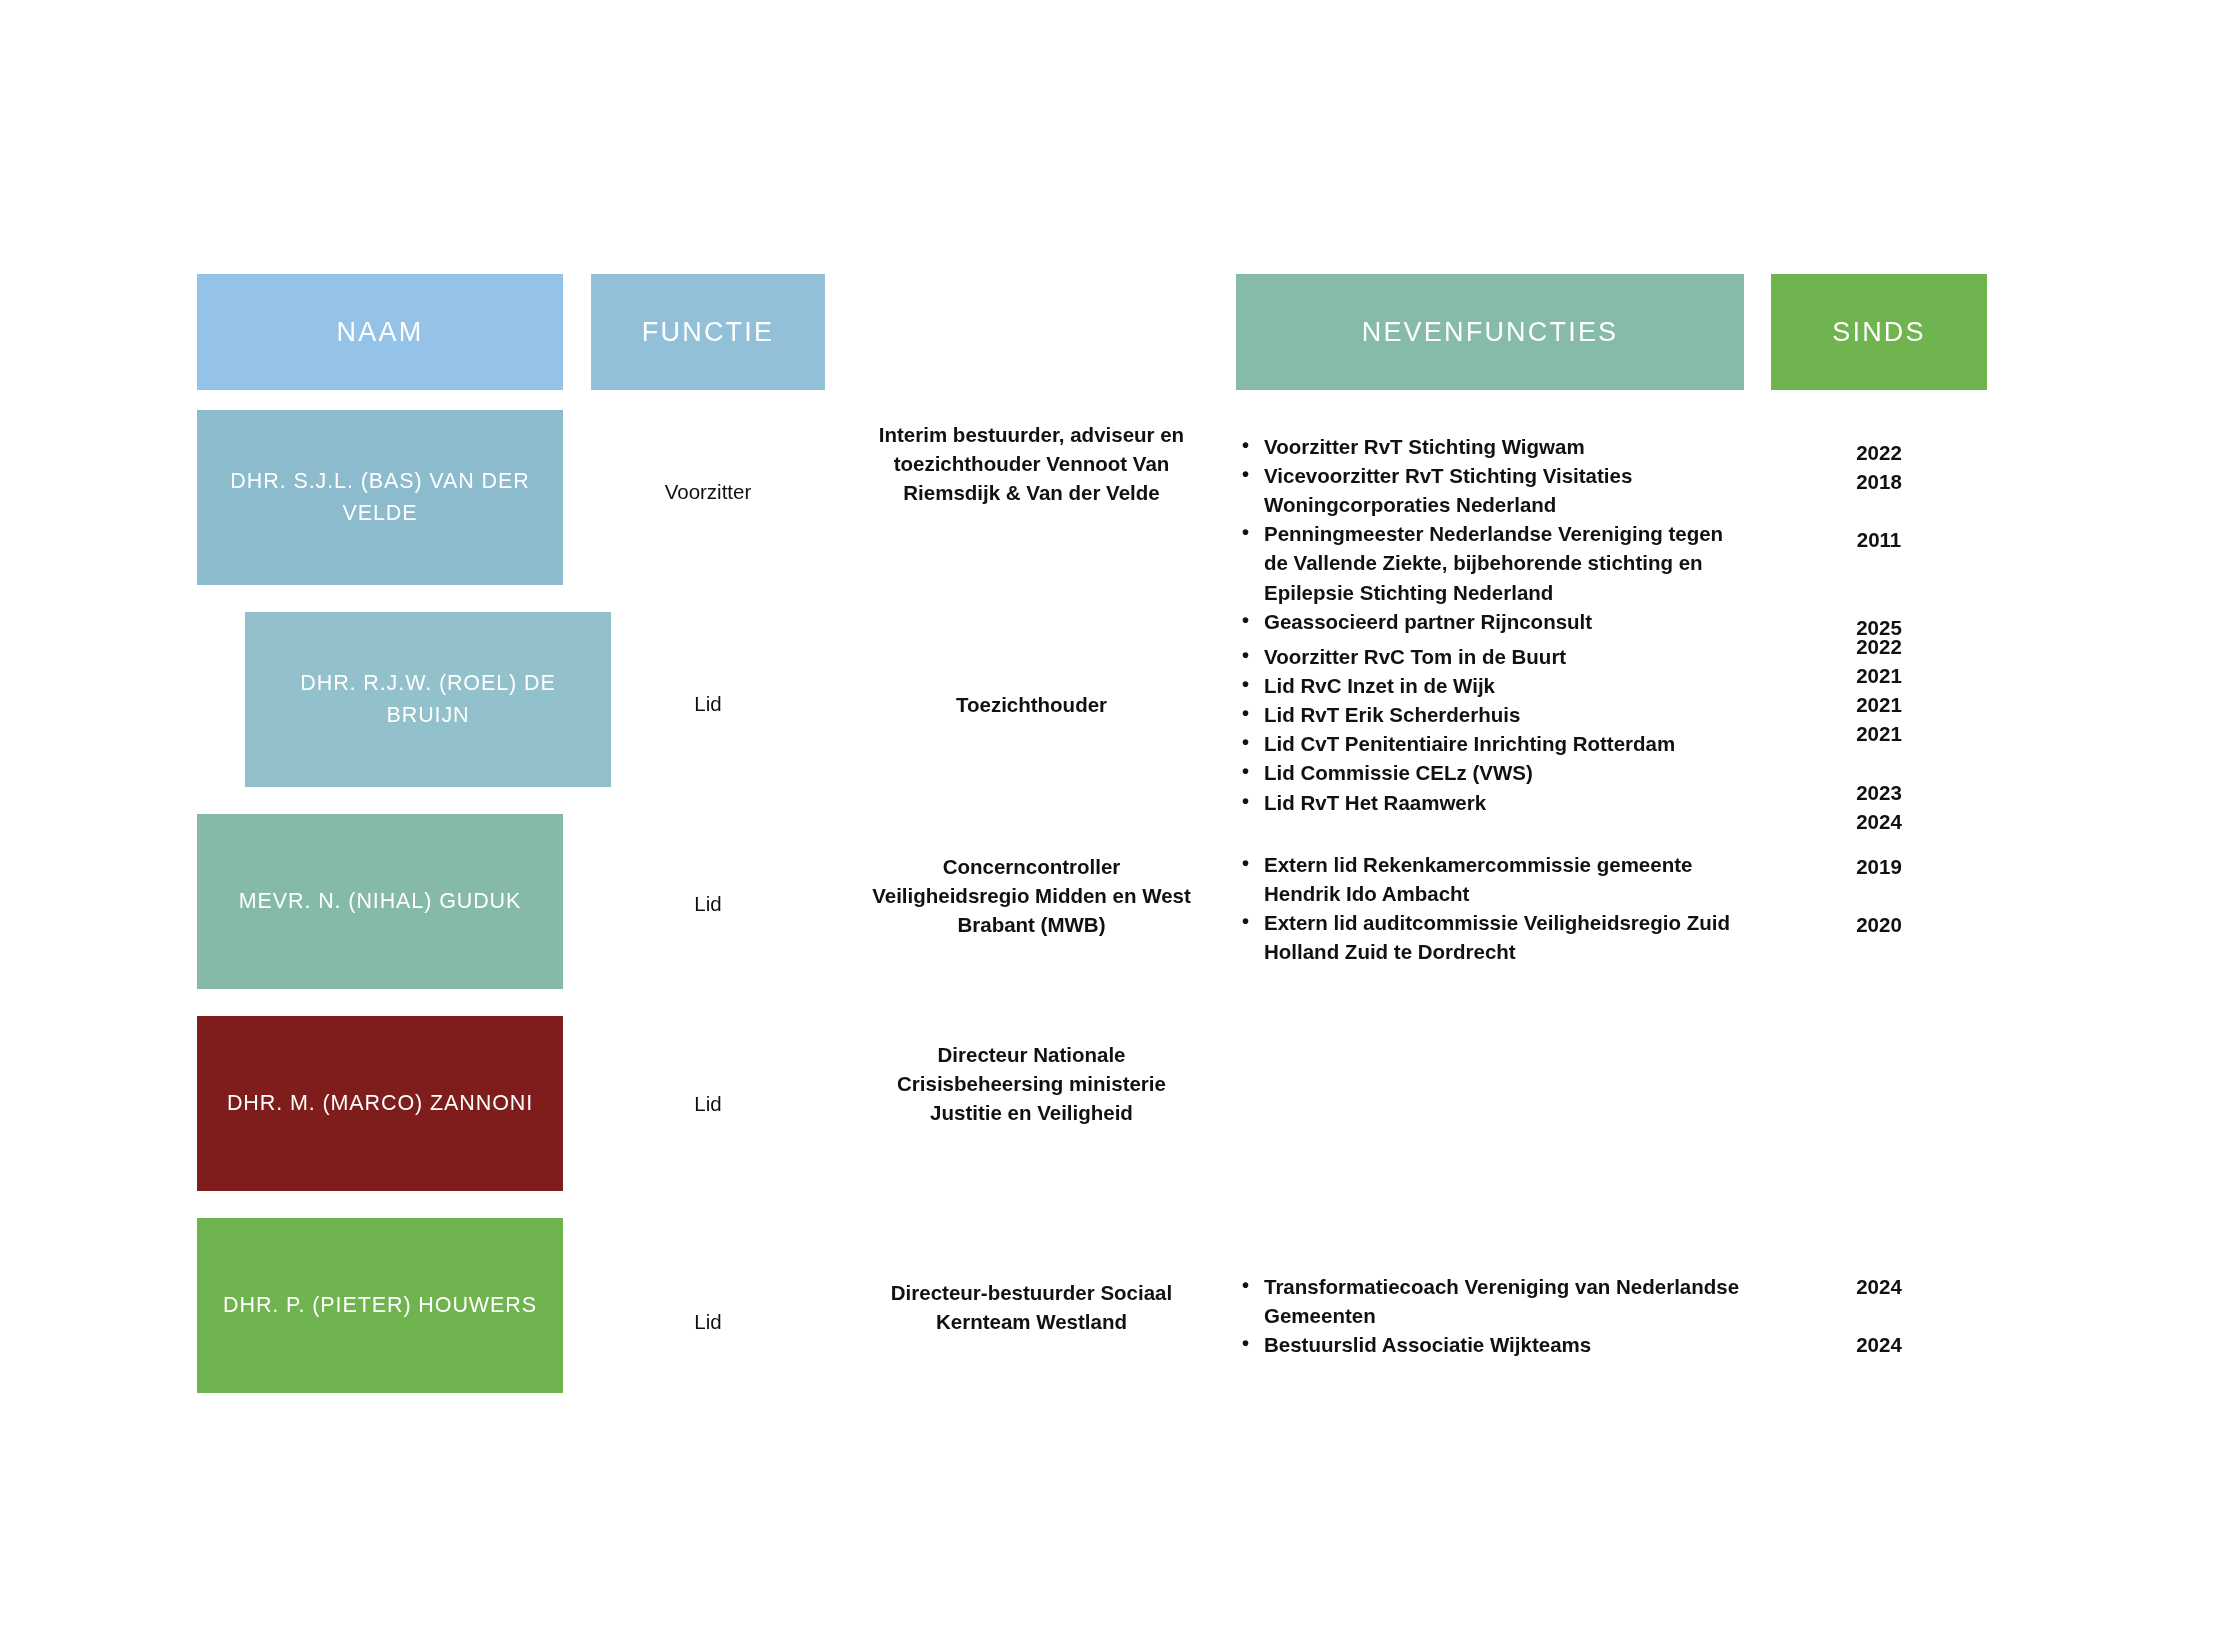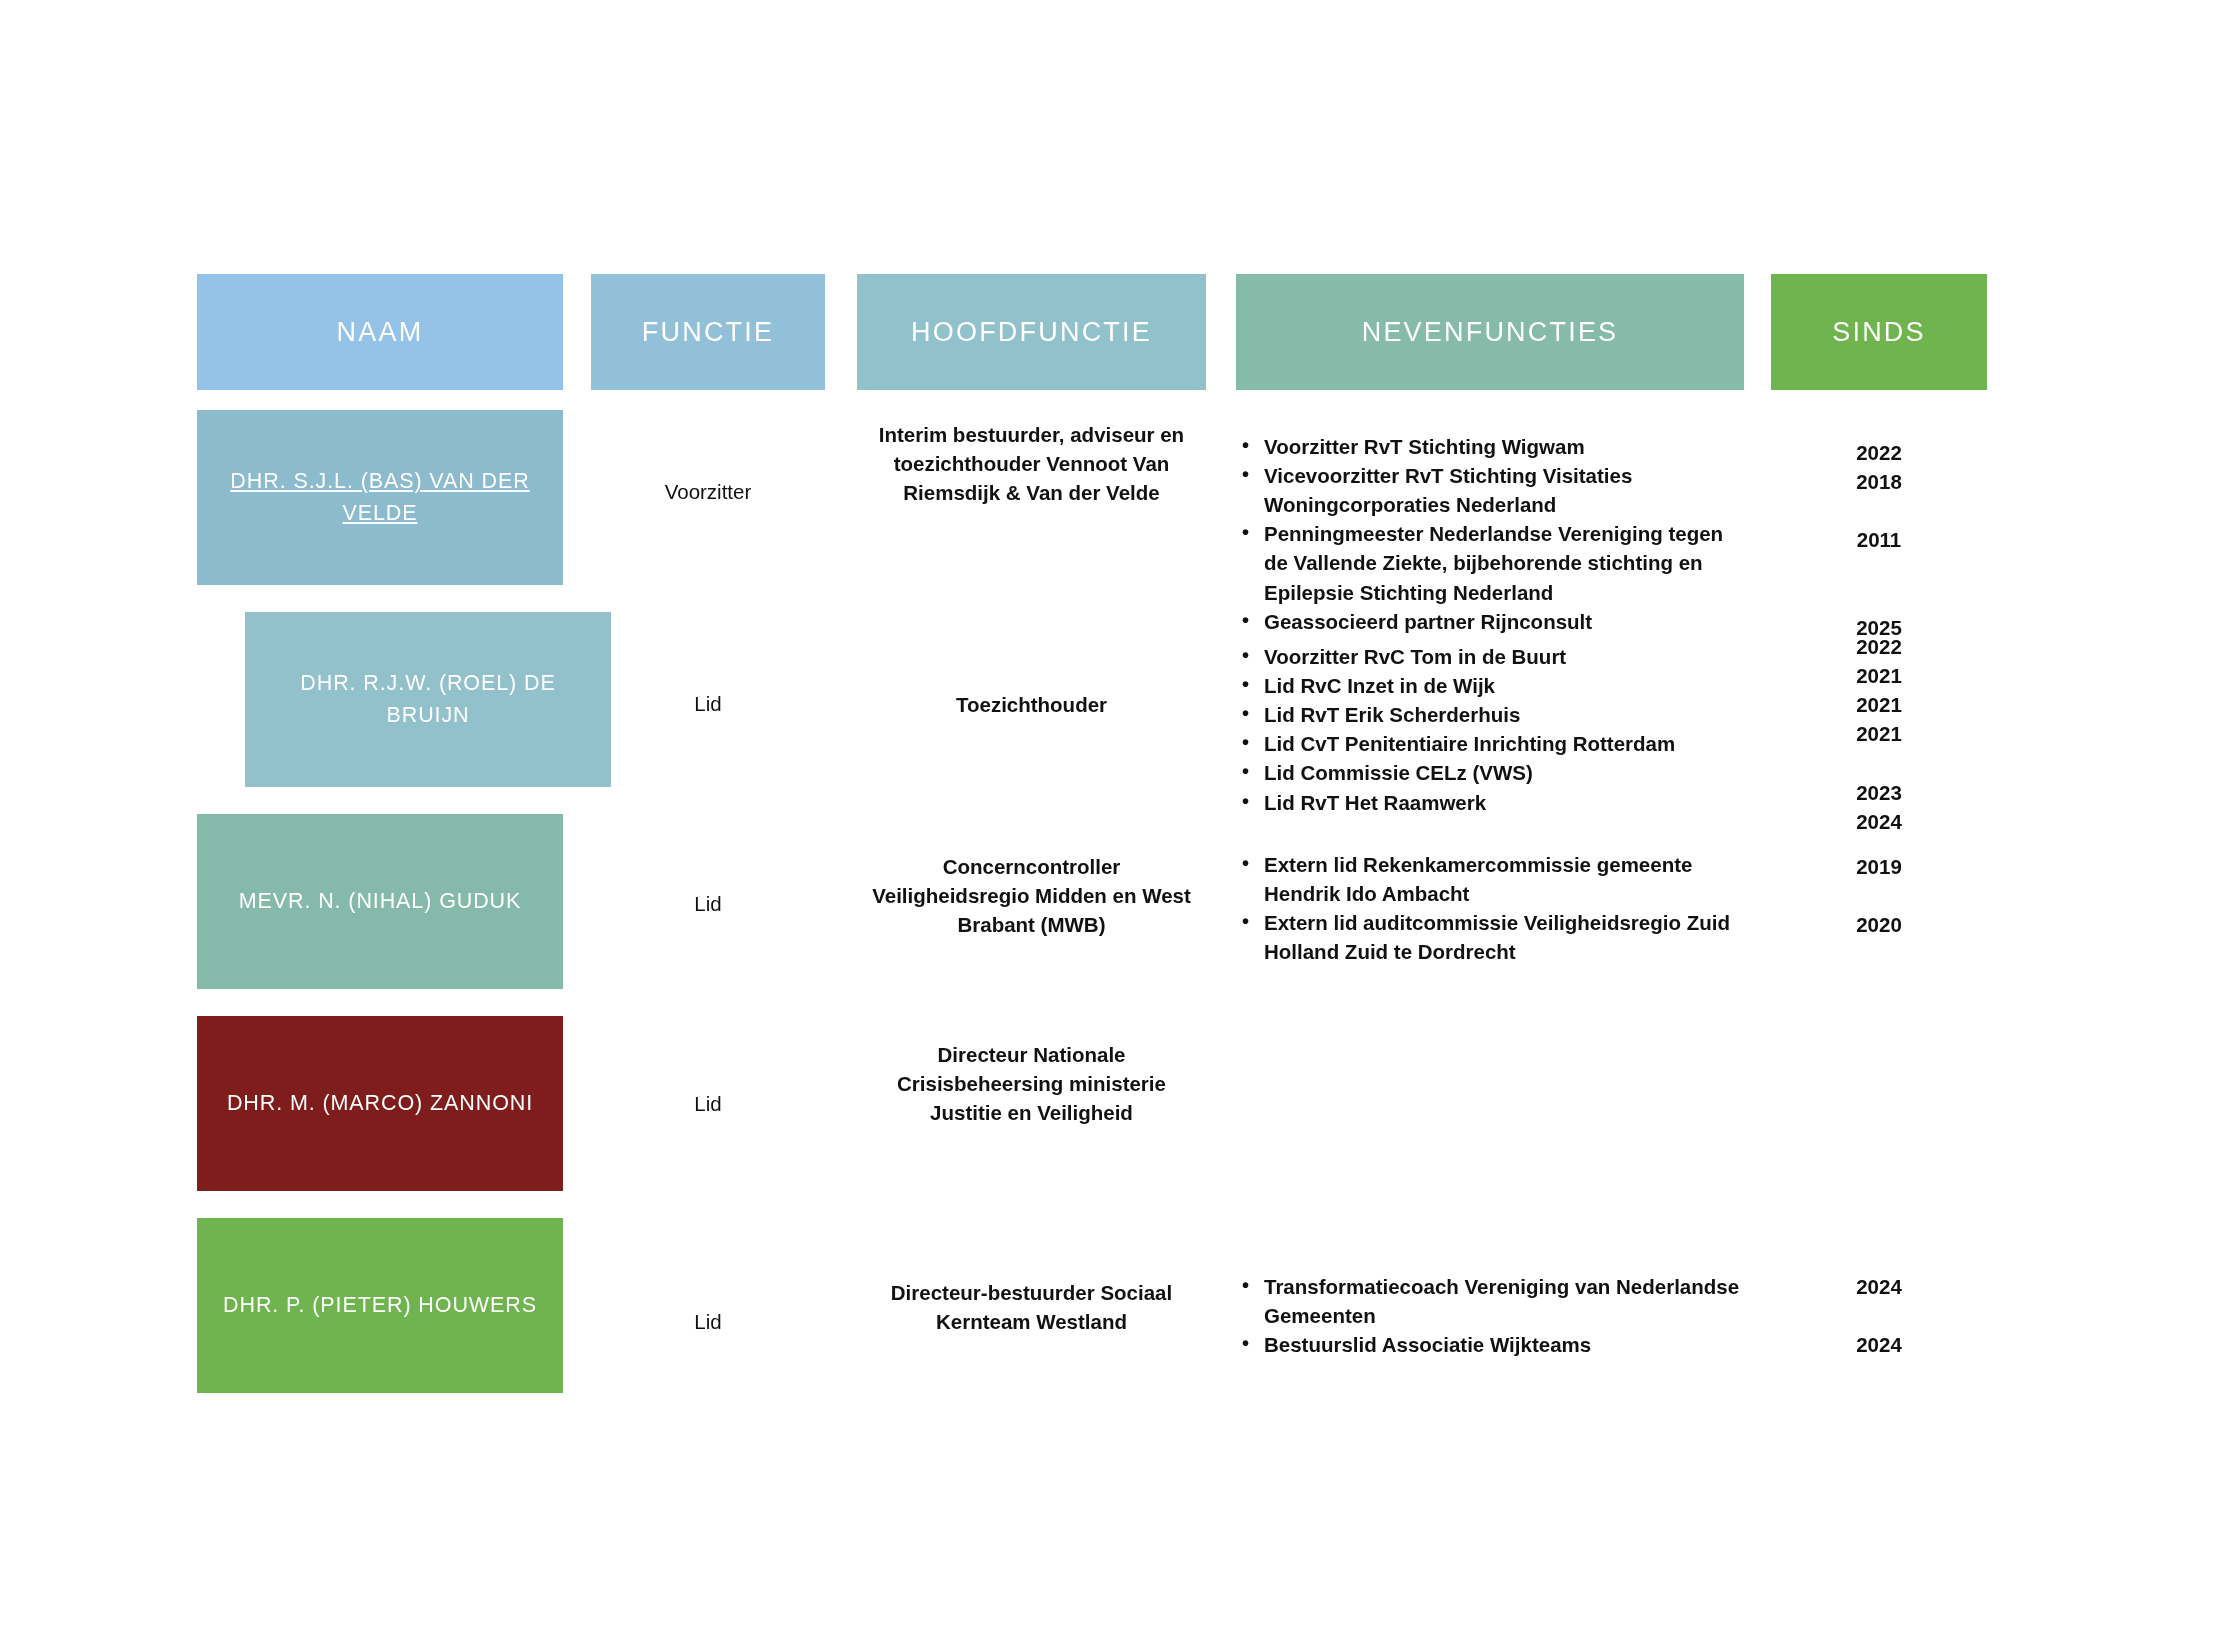--- a/index.html
+++ b/index.html
@@ -153,32 +153,29 @@
 <body>
 
 <div id="board">
 
   <div class="hdr hdr-naam" style="background: rgb(149, 195, 232);">
     <span>NAAM</span>
   </div>
   <div class="hdr hdr-functie" style="background: rgb(147, 192, 217);">
     <span>FUNCTIE</span>
   </div>
-  <div class="hdr hdr-hoofdfunctie" style="background: rgb(145, 194, 203);">
-    <span>HOOFDFUNCTIE</span>
-  </div>
   <div class="hdr hdr-nevenfuncties" style="background: rgb(134, 187, 169);">
     <span>NEVENFUNCTIES</span>
   </div>
   <div class="hdr hdr-sinds" style="background: rgb(111, 180, 78);">
     <span>SINDS</span>
   </div>
 
   <div class="row" id="row1">
-    <div class="name-cell" style="background: rgb(140, 187, 206); text-decoration: underline;">
+    <div class="name-cell" style="background: rgb(140, 187, 206);">
       <span>DHR. S.J.L. (BAS) VAN DER VELDE</span>
     </div>
     <div class="functie-cell">Voorzitter</div>
     <div class="hoofd-cell">Interim bestuurder, adviseur en toezichthouder Vennoot Van Riemsdijk &amp; Van der Velde</div>
     <div class="neven-cell">
       <ul>
           <li>Voorzitter RvT Stichting Wigwam</li>
           <li>Vicevoorzitter RvT Stichting Visitaties Woningcorporaties Nederland</li>
           <li>Penningmeester Nederlandse Vereniging tegen de Vallende Ziekte, bijbehorende stichting en Epilepsie Stichting Nederland</li>
           <li>Geassocieerd partner Rijnconsult</li>

